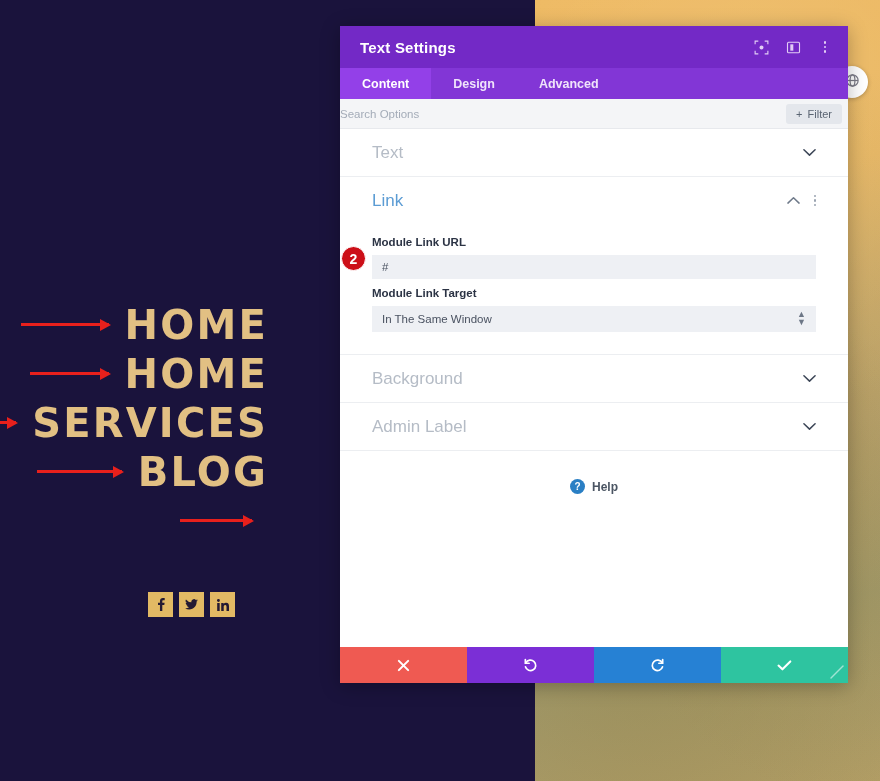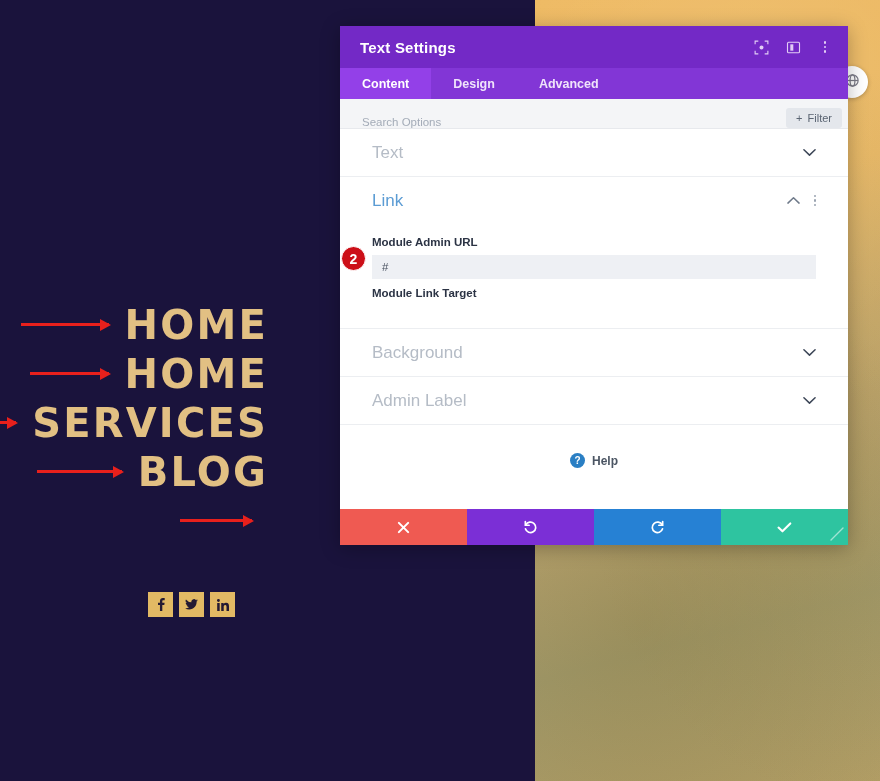--- a/index.html
+++ b/index.html
@@ -69,21 +69,21 @@
     width: 32px; height: 32px; border-radius: 50%;
     background: #ffffff;
     box-shadow: 0 1px 4px rgba(0,0,0,.25);
     display: flex; align-items: center; justify-content: center;
     color: #7a7a86;
   }
 
   
   .modal {
     position: absolute; left: 340px; top: 26px;
-    width: 508px; height: 519px;
+    width: 508px; height: 657px;
     background: #fff;
     box-shadow: 0 3px 18px rgba(0,0,0,.28);
     display: flex; flex-direction: column;
     overflow: hidden;
   }
   .modal-header {
     height: 42px; background: #7329c6;
     display: flex; align-items: center;
     padding: 0 14px 0 20px;
     flex: 0 0 auto;
@@ -110,22 +110,22 @@
     display: flex; align-items: center;
     color: #f0e4fb; font-size: 12.5px; font-weight: bold;
     cursor: pointer;
     justify-content: flex-end;
   }
   .tab.active { background: #9340e8; color: #ffffff; }
 
   .search-bar {
     height: 30px; background: #f4f5f7;
     border-bottom: 1px solid #e7e9ed;
-    display: flex; align-items: flex-end;
-    padding-left: 22px; padding-right: 6px;
+    display: flex; align-items: center;
+    padding-right: 6px;
     flex: 0 0 auto;
   }
   .search-input {
     flex: 1; border: 0; background: transparent; outline: none;
     font-family: "Liberation Sans", sans-serif;
     font-size: 11.5px; color: #6b7280;
   }
   .search-input::placeholder { color: #a4acb8; }
   .filter-btn {
     background: #e4e7ec; border: 0; border-radius: 3px;
@@ -342,23 +342,27 @@
               <path d="M1 7.3 7 1.5 13 7.3"></path>
             </svg>
         </span>
         <span class="dots acc-dots">
             <i></i>
             <i></i>
             <i></i>
           </span>
       </div>
       <div class="acc-body">
-        <div class="field-label">Module Admin URL</div>
+        <div class="field-label">Module Link URL</div>
         <input class="text-input" value="#" style="">
         <div class="field-label">Module Link Target</div>
+        <div class="select-wrap">
+          <input class="select-input" readonly="" value="In The Same Window" style="">
+          <span class="select-arrows">▲<br>▼</span>
+        </div>
       </div>
     </div>
 
     <div class="accordion">
       <div class="acc-head">
         <span class="acc-title">Background</span>
         <span class="chev">
           <svg width="13" height="9" viewBox="0 0 14 9" fill="none" stroke="currentColor" stroke-width="1.6" stroke-linecap="round" stroke-linejoin="round">
               <path d="M1 1.5 7 7.3 13 1.5"></path>
             </svg>

